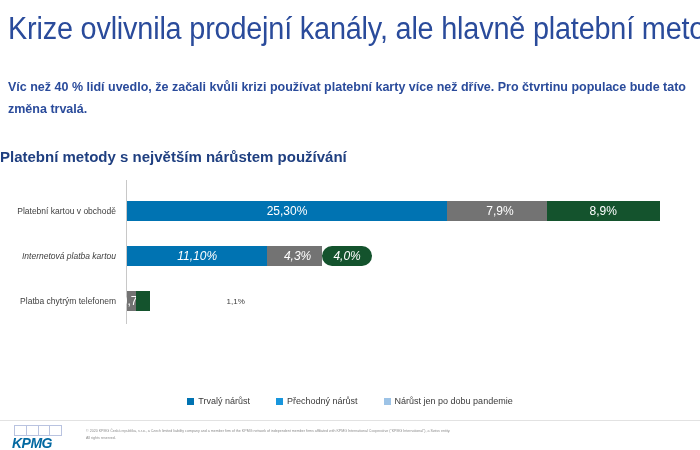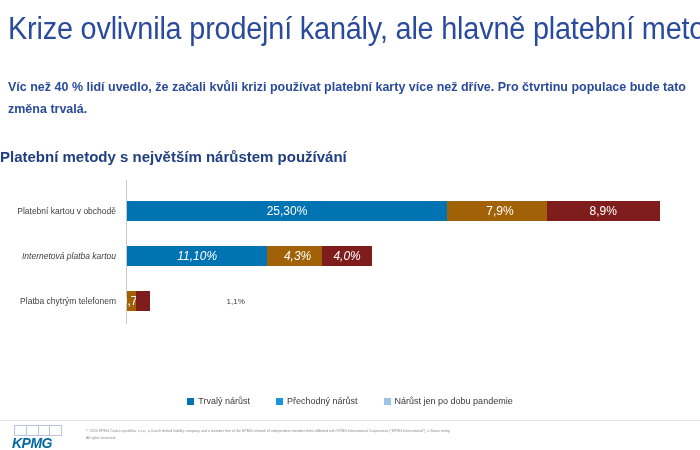--- a/index.html
+++ b/index.html
@@ -86,22 +86,22 @@
   .seg {
     display: flex;
     align-items: center;
     justify-content: center;
     font-size: 12px;
     color: #ffffff;
     white-space: nowrap;
     overflow: visible;
   }
   .seg.s0 { background: #0073b2; }
-  .seg.s1 { background: #a16207; padding-left: 6px; }
-  .seg.s2 { background: #7f1d1d; }
+  .seg.s1 { background: #737373; padding-left: 6px; }
+  .seg.s2 { background: #14532d; }
   .seg-outside-label {
     position: absolute;
     top: 0; height: 20px;
     display: flex; align-items: center;
     font-size: 8px;
     color: #404040;
     padding-left: 6px;
     white-space: nowrap;
   }
 
@@ -183,21 +183,21 @@
         <div class="seg s1" style="width: 99.935px;">7,9%</div>
         <div class="seg s2" style="width: 112.585px;">8,9%</div>
       </div>
     </div>
 
     <div class="row row-1">
       <div class="cat-label">Internetová platba kartou</div>
       <div class="bar-track">
         <div class="seg s0" style="width: 140.415px;">11,10%</div>
         <div class="seg s1" style="width: 54.395px;">4,3%</div>
-        <div class="seg s2" style="width: 50.6px;">4,0%</div>
+        <div class="seg s2" style="width: 50.6px; border-radius: 10px;">4,0%</div>
       </div>
     </div>
 
     <div class="row row-2">
       <div class="cat-label">Platba chytrým telefonem</div>
       <div class="bar-track">
         <div class="seg s1" style="width: 8.855px;">0,7%</div>
         <div class="seg s2" style="width: 13.915px;"></div>
         <div class="seg-outside-label" style="left: 93.61px;">1,1%</div>
       </div>

